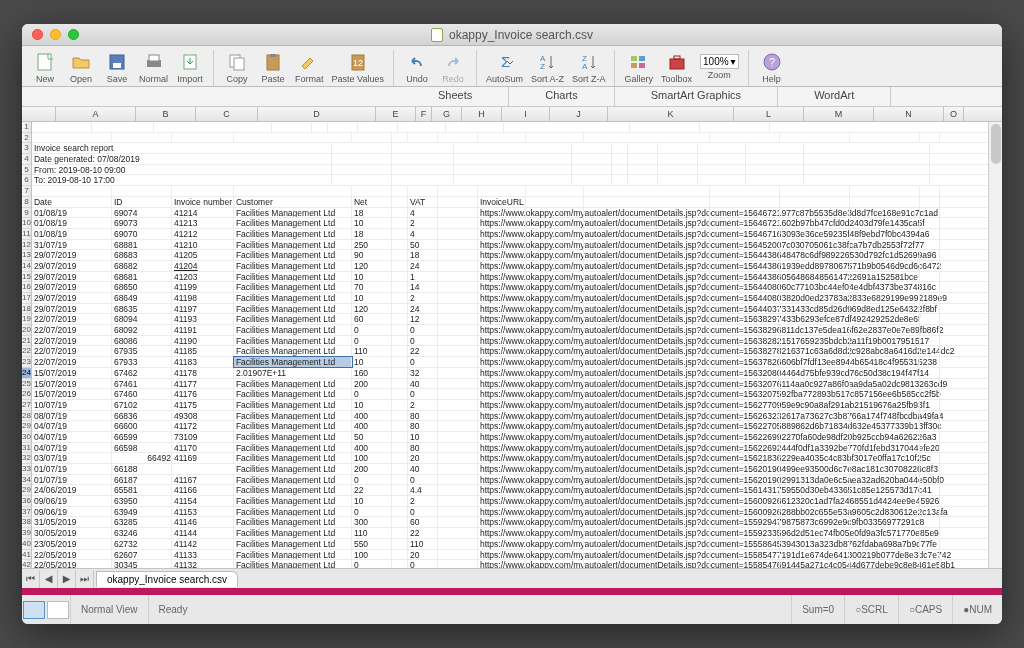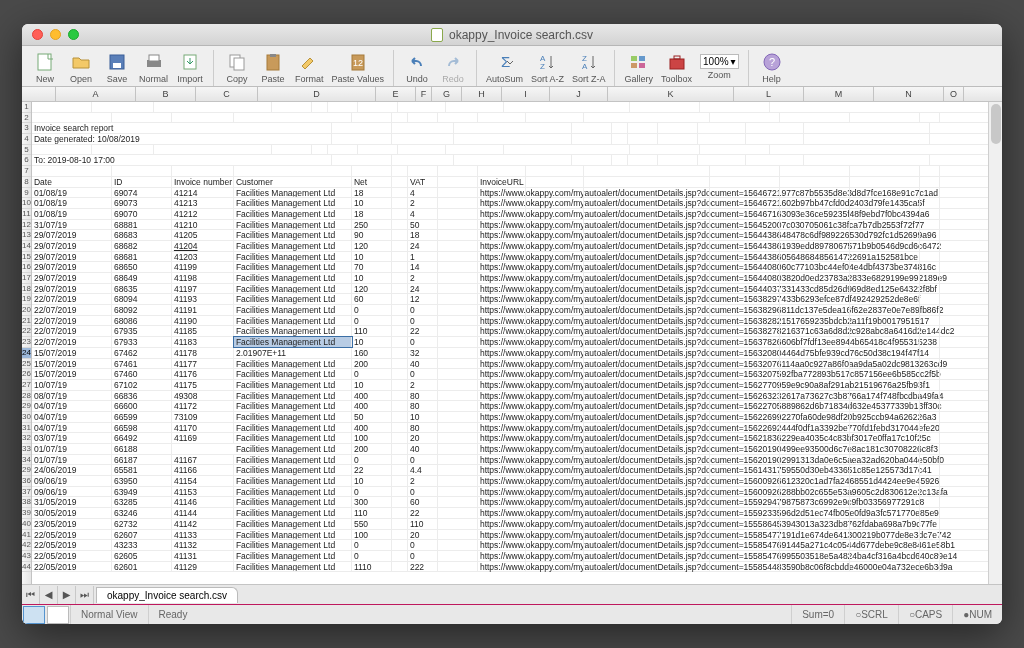--- a/index.html
+++ b/index.html
@@ -38,21 +38,21 @@
 .cell { border-right: 1px solid #ececec; font-size: 8.5px; line-height: 10.7px; padding-left: 2px; white-space: nowrap; overflow: hidden; color: #222; }
 .cell.sel { background: #b8cce4; outline: 1px solid #3a6ea5; }
 .vscroll { position: absolute; right: 0; top: 0; width: 14px; height: 100%; background: #f0f0f0; border-left: 1px solid #cfcfcf; }
 .vscroll .thumb { width: 10px; margin: 2px auto; height: 40px; background: #c8c8c8; border-radius: 6px; }
 
 .sheetbar { height: 20px; background: #e8e8e8; border-top: 1px solid #c4c4c4; display: flex; align-items: center; font-size: 10px; }
 .sheetbar .nav { display: flex; }
 .sheetbar .nav span { width: 18px; height: 18px; border-right: 1px solid #c8c8c8; text-align: center; line-height: 18px; cursor: pointer; color: #555; }
 .sheet-tab { padding: 2px 10px; background: #fff; border: 1px solid #bbb; border-bottom: none; margin-left: 2px; font-size: 10px; border-radius: 0 6px 0 0; }
 
-.status { height: 20px; background: #e8e8e8; border-top: 1px solid #be185d; display: flex; align-items: center; font-size: 10px; color: #666; }
+.status { height: 36px; background: #e8e8e8; border-top: 7px solid #be185d; display: flex; align-items: center; font-size: 10px; color: #666; }
 .status .pv { width: 22px; height: 18px; border: 1px solid #5594cf; margin: 0 1px; background: #cde1f2; display: flex; }
 .status .pv2 { width: 22px; height: 18px; border: 1px solid #bbb; margin: 0 1px; background: #fff; }
 .status .seg { padding: 0 10px; border-left: 1px solid #cfcfcf; height: 100%; display: flex; align-items: center; }
 
 svg { display: block; }
 </style>
 </head>
 <body>
 
 <div class="window">
@@ -241,20 +241,27 @@
             <svg width="20" height="20">
               <circle cx="10" cy="10" r="8" fill="#b8a2d8" stroke="#8468b8"></circle>
               <text x="10" y="14" font-size="11" text-anchor="middle" fill="#fff">?</text>
             </svg>
           </span>
           <span class="lbl">Help</span>
         </div>
     </div>
   </div>
 
+  <div class="tabs">
+    <div style="width:380px"></div>
+    <div class="tab">Sheets</div>
+    <div class="tab">Charts</div>
+    <div class="tab">SmartArt Graphics</div>
+    <div class="tab">WordArt</div>
+  </div>
 
   <div class="colhdr" id="colhdr">
     <div class="corner"></div>
   <div class="ch" style="width: 80px;">A</div>
       <div class="ch" style="width: 60px;">B</div>
       <div class="ch" style="width: 62px;">C</div>
       <div class="ch" style="width: 118px;">D</div>
       <div class="ch" style="width: 40px;">E</div>
       <div class="ch" style="width: 16px;">F</div>
       <div class="ch" style="width: 30px;">G</div>
@@ -356,35 +363,36 @@
           <div class="cell" style="width: 16px;"></div>
           <div class="cell" style="width: 30px;"></div>
           <div class="cell" style="width: 40px;"></div>
           <div class="cell" style="width: 48px;"></div>
           <div class="cell" style="width: 58px;"></div>
           <div class="cell" style="width: 126px;"></div>
           <div class="cell" style="width: 70px;"></div>
           <div class="cell" style="width: 70px;"></div>
         </div>
         <div class="row">
-          <div class="cell" style="width: 300px; overflow: visible;">Date generated: 10/08/2019</div>
+          <div class="cell" style="width: 300px; overflow: visible;">Date generated: 07/08/2019</div>
           <div class="cell" style="width: 60px;"></div>
           <div class="cell" style="width: 62px;"></div>
           <div class="cell" style="width: 118px;"></div>
           <div class="cell" style="width: 40px;"></div>
           <div class="cell" style="width: 16px;"></div>
           <div class="cell" style="width: 30px;"></div>
           <div class="cell" style="width: 40px;"></div>
           <div class="cell" style="width: 48px;"></div>
           <div class="cell" style="width: 58px;"></div>
           <div class="cell" style="width: 126px;"></div>
           <div class="cell" style="width: 70px;"></div>
           <div class="cell" style="width: 70px;"></div>
         </div>
         <div class="row">
+          <div class="cell" style="width: 300px; overflow: visible;">From: 2019-08-10 09:00</div>
           <div class="cell" style="width: 60px;"></div>
           <div class="cell" style="width: 62px;"></div>
           <div class="cell" style="width: 118px;"></div>
           <div class="cell" style="width: 40px;"></div>
           <div class="cell" style="width: 16px;"></div>
           <div class="cell" style="width: 30px;"></div>
           <div class="cell" style="width: 40px;"></div>
           <div class="cell" style="width: 48px;"></div>
           <div class="cell" style="width: 58px;"></div>
           <div class="cell" style="width: 126px;"></div>
@@ -826,21 +834,21 @@
           <div class="cell" style="width: 48px; overflow: visible;">https://www.okappy.com/myautoalert/documentDetails.jsp?document=15622692444f0df1a3392be770fd1febd317044efe20</div>
           <div class="cell" style="width: 58px;"></div>
           <div class="cell" style="width: 126px;"></div>
           <div class="cell" style="width: 70px;"></div>
           <div class="cell" style="width: 70px;"></div>
           <div class="cell" style="width: 70px;"></div>
           <div class="cell" style="width: 20px;"></div>
         </div>
         <div class="row">
           <div class="cell" style="width: 80px;">03/07/19</div>
-          <div class="cell" style="width: 60px;">66492</div>
+          <div class="cell" style="width: 60px; text-align: right;">66492</div>
           <div class="cell" style="width: 62px;">41169</div>
           <div class="cell" style="width: 118px;">Facilities Management Ltd</div>
           <div class="cell" style="width: 40px;">100</div>
           <div class="cell" style="width: 16px;"></div>
           <div class="cell" style="width: 30px;">20</div>
           <div class="cell" style="width: 40px;"></div>
           <div class="cell" style="width: 48px; overflow: visible;">https://www.okappy.com/myautoalert/documentDetails.jsp?document=15621836229ea4035c4c83bf3017e0ffa17c10f25c</div>
           <div class="cell" style="width: 58px;"></div>
           <div class="cell" style="width: 126px;"></div>
           <div class="cell" style="width: 70px;"></div>
@@ -996,21 +1004,21 @@
           <div class="cell" style="width: 48px; overflow: visible;">https://www.okappy.com/myautoalert/documentDetails.jsp?document=15585477191d1e674de641300219b077de8e3dc7e742</div>
           <div class="cell" style="width: 58px;"></div>
           <div class="cell" style="width: 126px;"></div>
           <div class="cell" style="width: 70px;"></div>
           <div class="cell" style="width: 70px;"></div>
           <div class="cell" style="width: 70px;"></div>
           <div class="cell" style="width: 20px;"></div>
         </div>
         <div class="row">
           <div class="cell" style="width: 80px;">22/05/2019</div>
-          <div class="cell" style="width: 60px;">43233</div>
+          <div class="cell" style="width: 60px;">30345</div>
           <div class="cell" style="width: 62px;">41132</div>
           <div class="cell" style="width: 118px;">Facilities Management Ltd</div>
           <div class="cell" style="width: 40px;">0</div>
           <div class="cell" style="width: 16px;"></div>
           <div class="cell" style="width: 30px;">0</div>
           <div class="cell" style="width: 40px;"></div>
           <div class="cell" style="width: 48px; overflow: visible;">https://www.okappy.com/myautoalert/documentDetails.jsp?document=1558547691445a271c4c0544d677debe9c8e8461e58b1</div>
           <div class="cell" style="width: 58px;"></div>
           <div class="cell" style="width: 126px;"></div>
           <div class="cell" style="width: 70px;"></div>

